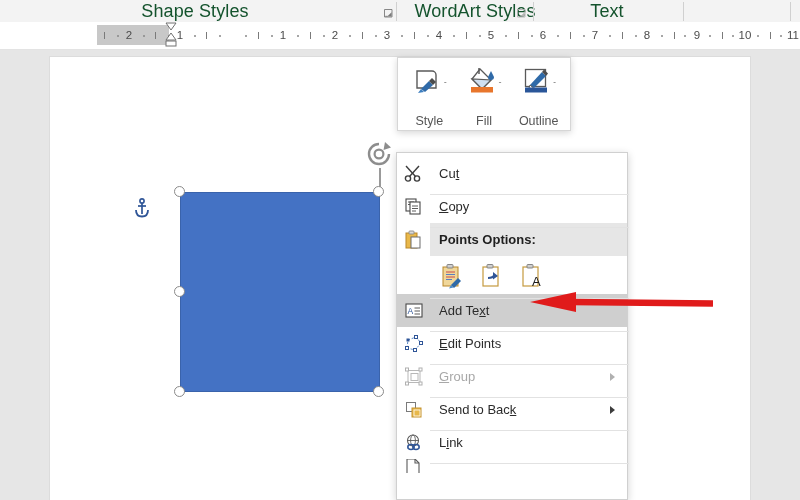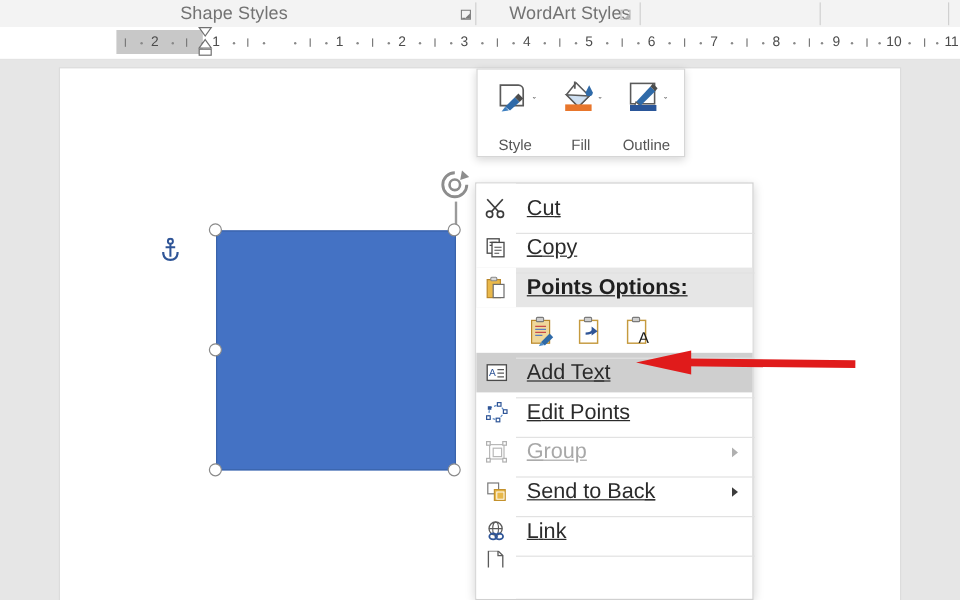--- a/index.html
+++ b/index.html
@@ -30,22 +30,22 @@
   }
   .ribbon-group {
     position: absolute;
     top: 0;
     height: 22px;
     display: flex;
     align-items: center;
     justify-content: center;
   }
   .ribbon-group-label {
-    font-size: 15px;
-    color: #737373;
+    font-size: 18px;
+    color: #14532d;
     white-space: nowrap;
     letter-spacing: 0.1px;
   }
   .ribbon-sep {
     position: absolute;
     top: 2px;
     width: 1px;
     height: 19px;
     background: #d0d0d0;
   }
@@ -214,25 +214,24 @@
   .ctx-item.hdr { background: #e6e6e6; }
   .ctx-item.disabled .ctx-label { color: #a8a8a8; }
   .ctx-ico {
     width: 33px;
     min-width: 33px;
     display: flex;
     align-items: center;
     justify-content: center;
   }
   .ctx-label {
-    font-size: 18px;
+    font-size: 13px;
     color: #2b2b2b;
     padding-left: 9px;
     white-space: nowrap;
-    text-decoration: underline;
   }
   .ctx-label.bold { font-weight: bold; color: #1f1f1f; }
   .ctx-label u { text-decoration: underline; text-underline-offset: 1px; }
   .ctx-sub {
     position: absolute;
     right: 12px;
     width: 0; height: 0;
     border-left: 5px solid #3c3c3c;
     border-top: 4px solid transparent;
     border-bottom: 4px solid transparent;
@@ -291,20 +290,23 @@
       <span class="ribbon-group-label">WordArt Styles</span>
     </div>
     <div class="dialog-launcher" style="left:516px;">
       <svg width="11" height="11" viewBox="0 0 11 11">
         <path d="M1.5 1.5 H9 V9 H1.5 Z" fill="none" stroke="#b4b4b4" stroke-width="0.9"></path>
         <path d="M8.6 8.6 L4.2 8.6 L8.6 4.2 Z" fill="#b4b4b4"></path>
       </svg>
     </div>
     <div class="ribbon-sep" style="left:533px;"></div>
 
+    <div class="ribbon-group" style="left:537px;width:140px;">
+      <span class="ribbon-group-label">Text</span>
+    </div>
     <div class="ribbon-sep" style="left:683px;"></div>
 
     <div class="ribbon-sep" style="left:790px;"></div>
   </div>
 
   <div class="ruler">
     <div class="ruler-margin" style="left:97px;width:72px;"></div>
 
     <div class="ruler-ticks">
 

